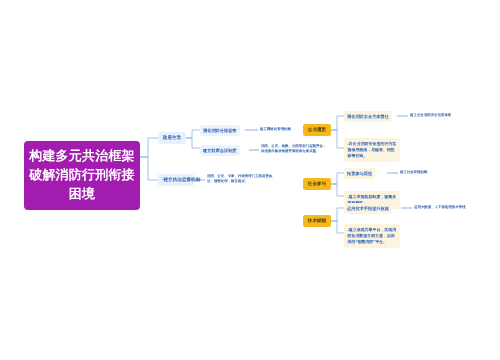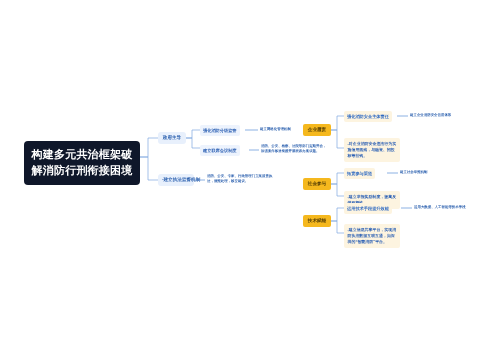--- a/index.html
+++ b/index.html
@@ -25,25 +25,25 @@
     width: 500px; height: 360px;
     pointer-events: none;
   }
   .node {
     position: absolute;
     box-sizing: border-box;
   }
 
   
   .root {
-    background: #0f172a;
+    background: #a21caf;
     color: #ffffff;
     border-radius: 4px;
     text-align: center;
-    font-size: 11px;
+    font-size: 13px;
     line-height: 1.45;
     font-weight: bold;
     padding: 6px 5px;
     letter-spacing: 0.2px;
   }
 
   
   .l2blue {
     background: #e8f0fc;
     color: #2a5fae;

